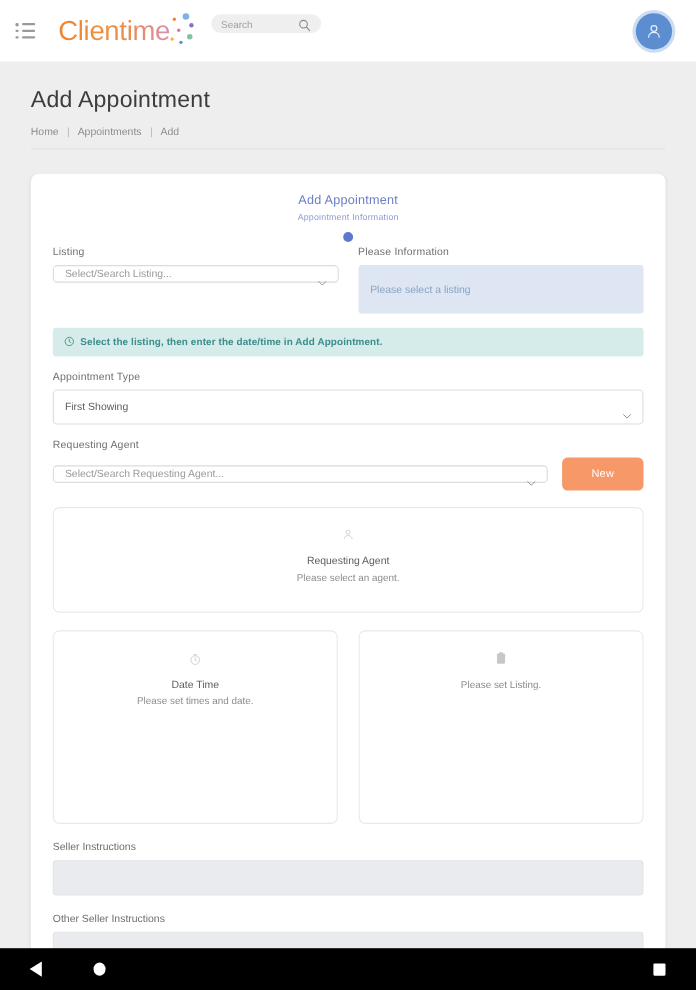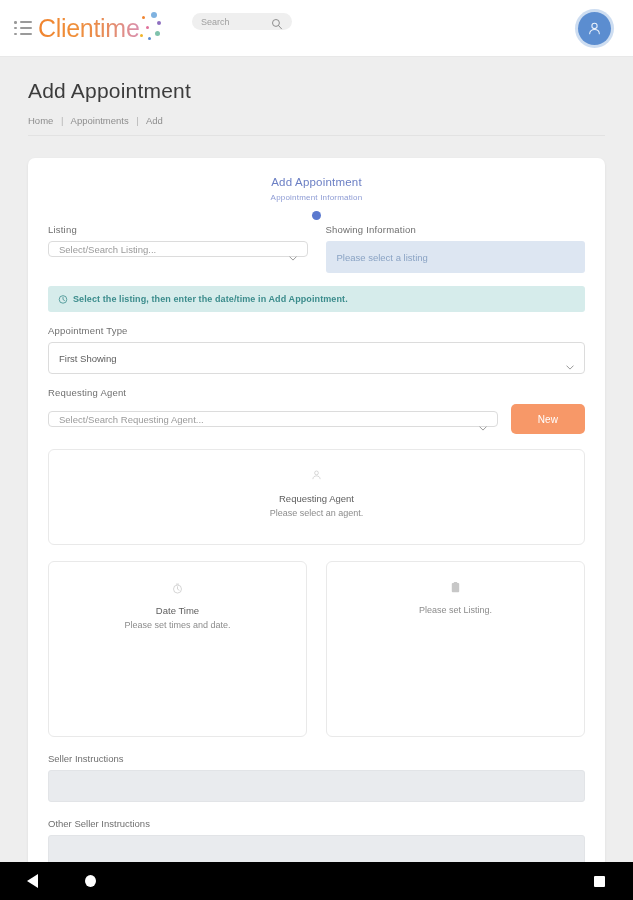--- a/index.html
+++ b/index.html
@@ -15,21 +15,21 @@
   .topbar {
     position: absolute; top: 0; left: 0; width: 633px; height: 57px;
     background: #ffffff; display: flex; align-items: center;
     border-bottom: 1px solid #e8e8e8;
   }
   .menu-icon { margin-left: 14px; width: 18px; height: 14px; display: flex; flex-direction: column; justify-content: space-between; cursor: pointer; }
   .menu-row { display: flex; align-items: center; gap: 3px; }
   .menu-dot { width: 2.5px; height: 2.5px; background: #9a9a9a; border-radius: 50%; }
   .menu-line { width: 12px; height: 2px; background: #9a9a9a; border-radius: 1px; }
 
-  .logo { margin-left: 6px; position: relative; display: flex; align-items: baseline; }
+  .logo { margin-left: 21px; position: relative; display: flex; align-items: baseline; }
   .logo-text {
     font-size: 25px; letter-spacing: -0.3px;
     background: linear-gradient(90deg,#f0842f 0%,#ef8f3a 38%,#e98c52 62%,#d98fb0 100%);
     -webkit-background-clip: text; background-clip: text;
     color: transparent; -webkit-text-fill-color: transparent;
     font-weight: 400;
   }
   .logo-dots { position: absolute; left: 99px; top: -2px; width: 30px; height: 32px; }
   .logo-dots i { position: absolute; border-radius: 50%; display: block; }
 
@@ -72,21 +72,21 @@
   .field-label { font-size: 9.5px; color: #6f6f6f; margin-bottom: 6px; letter-spacing: .2px; }
 
   .select {
     height: 16px; border: 1px solid #dcdcdc; border-radius: 4px; background: #fff;
     display: flex; align-items: center; padding: 0 10px; cursor: pointer;
   }
   .select .val { flex: 1; font-size: 9.5px; color: #9a9a9a; }
   .chev { width: 8px; height: 5px; }
 
   .info-pill {
-    height: 32px; background: #dde6f2; border-radius: 3px;
+    height: 44px; background: #dde6f2; border-radius: 3px;
     display: flex; align-items: center; padding: 0 11px;
   }
   .info-pill span { font-size: 9.5px; color: #8aa3c4; }
 
   .alert {
     margin-top: 13px; background: #d6eceb; border-radius: 3px;
     height: 26px; display: flex; align-items: center; padding: 0 10px; gap: 5px;
   }
   .alert .txt { font-size: 9px; color: #3b8c8c; font-weight: bold; letter-spacing: .1px; }
 
@@ -204,21 +204,21 @@
         <div class="select">
           <span class="val">Select/Search Listing...</span>
           <span class="chev">
             <svg viewBox="0 0 10 6" width="8" height="5">
                 <path d="M1 1l4 4 4-4" fill="none" stroke="#8c8c8c" stroke-width="1.1" stroke-linecap="round"></path>
               </svg>
           </span>
         </div>
       </div>
       <div class="col">
-        <div class="field-label">Showing Information</div>
+        <div class="field-label">Please Information</div>
         <div class="info-pill">
           <span>Please select a listing</span>
         </div>
       </div>
     </div>
 
     <div class="alert">
       <span>
         <svg viewBox="0 0 14 14" width="10" height="10">
             <circle cx="7" cy="7.6" r="5.3" fill="none" stroke="#3b8c8c" stroke-width="1.1"></circle>

